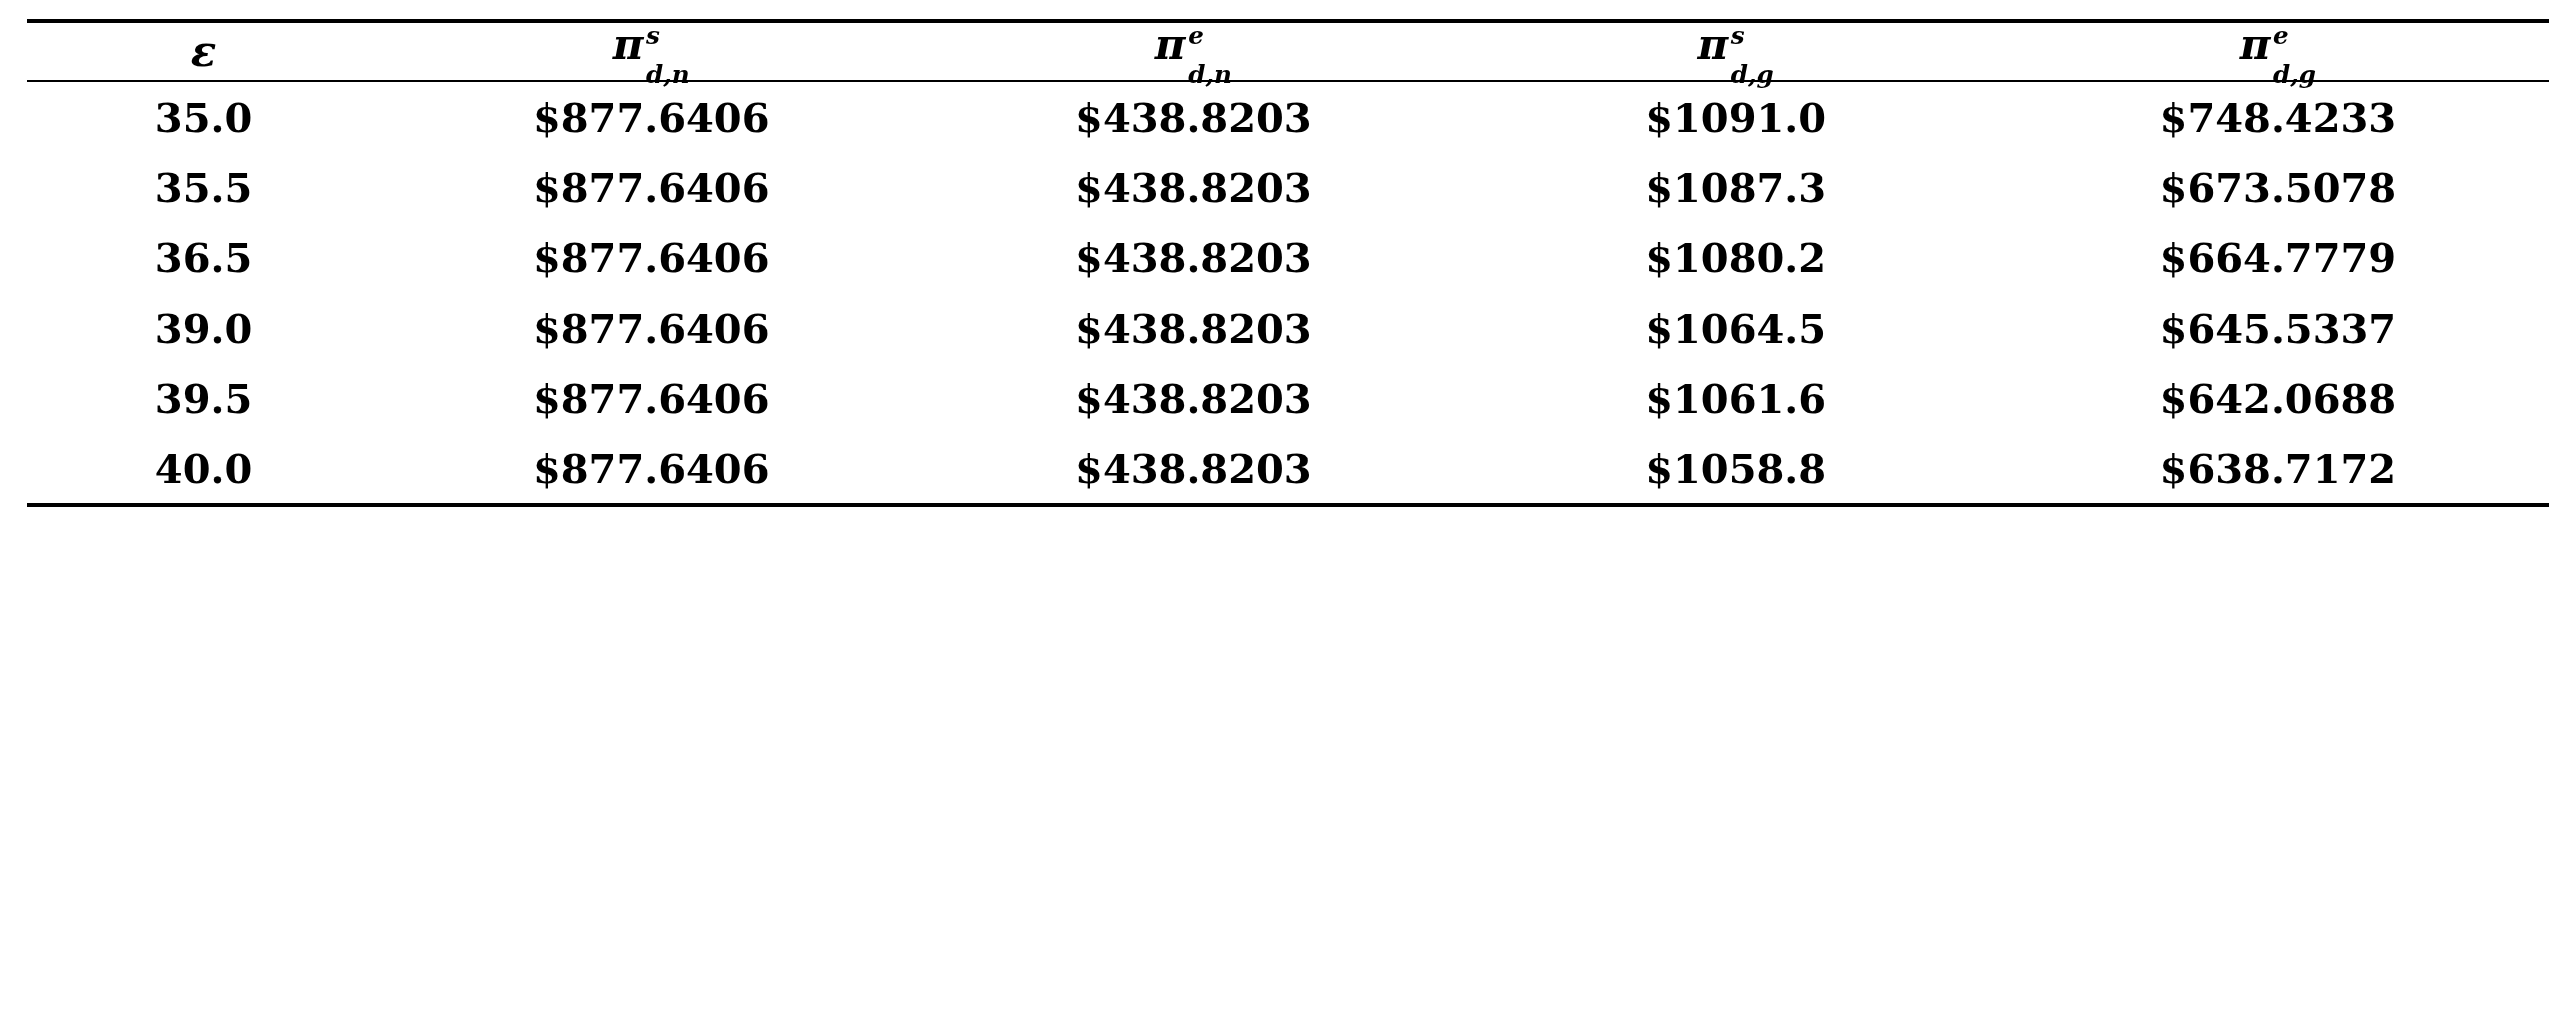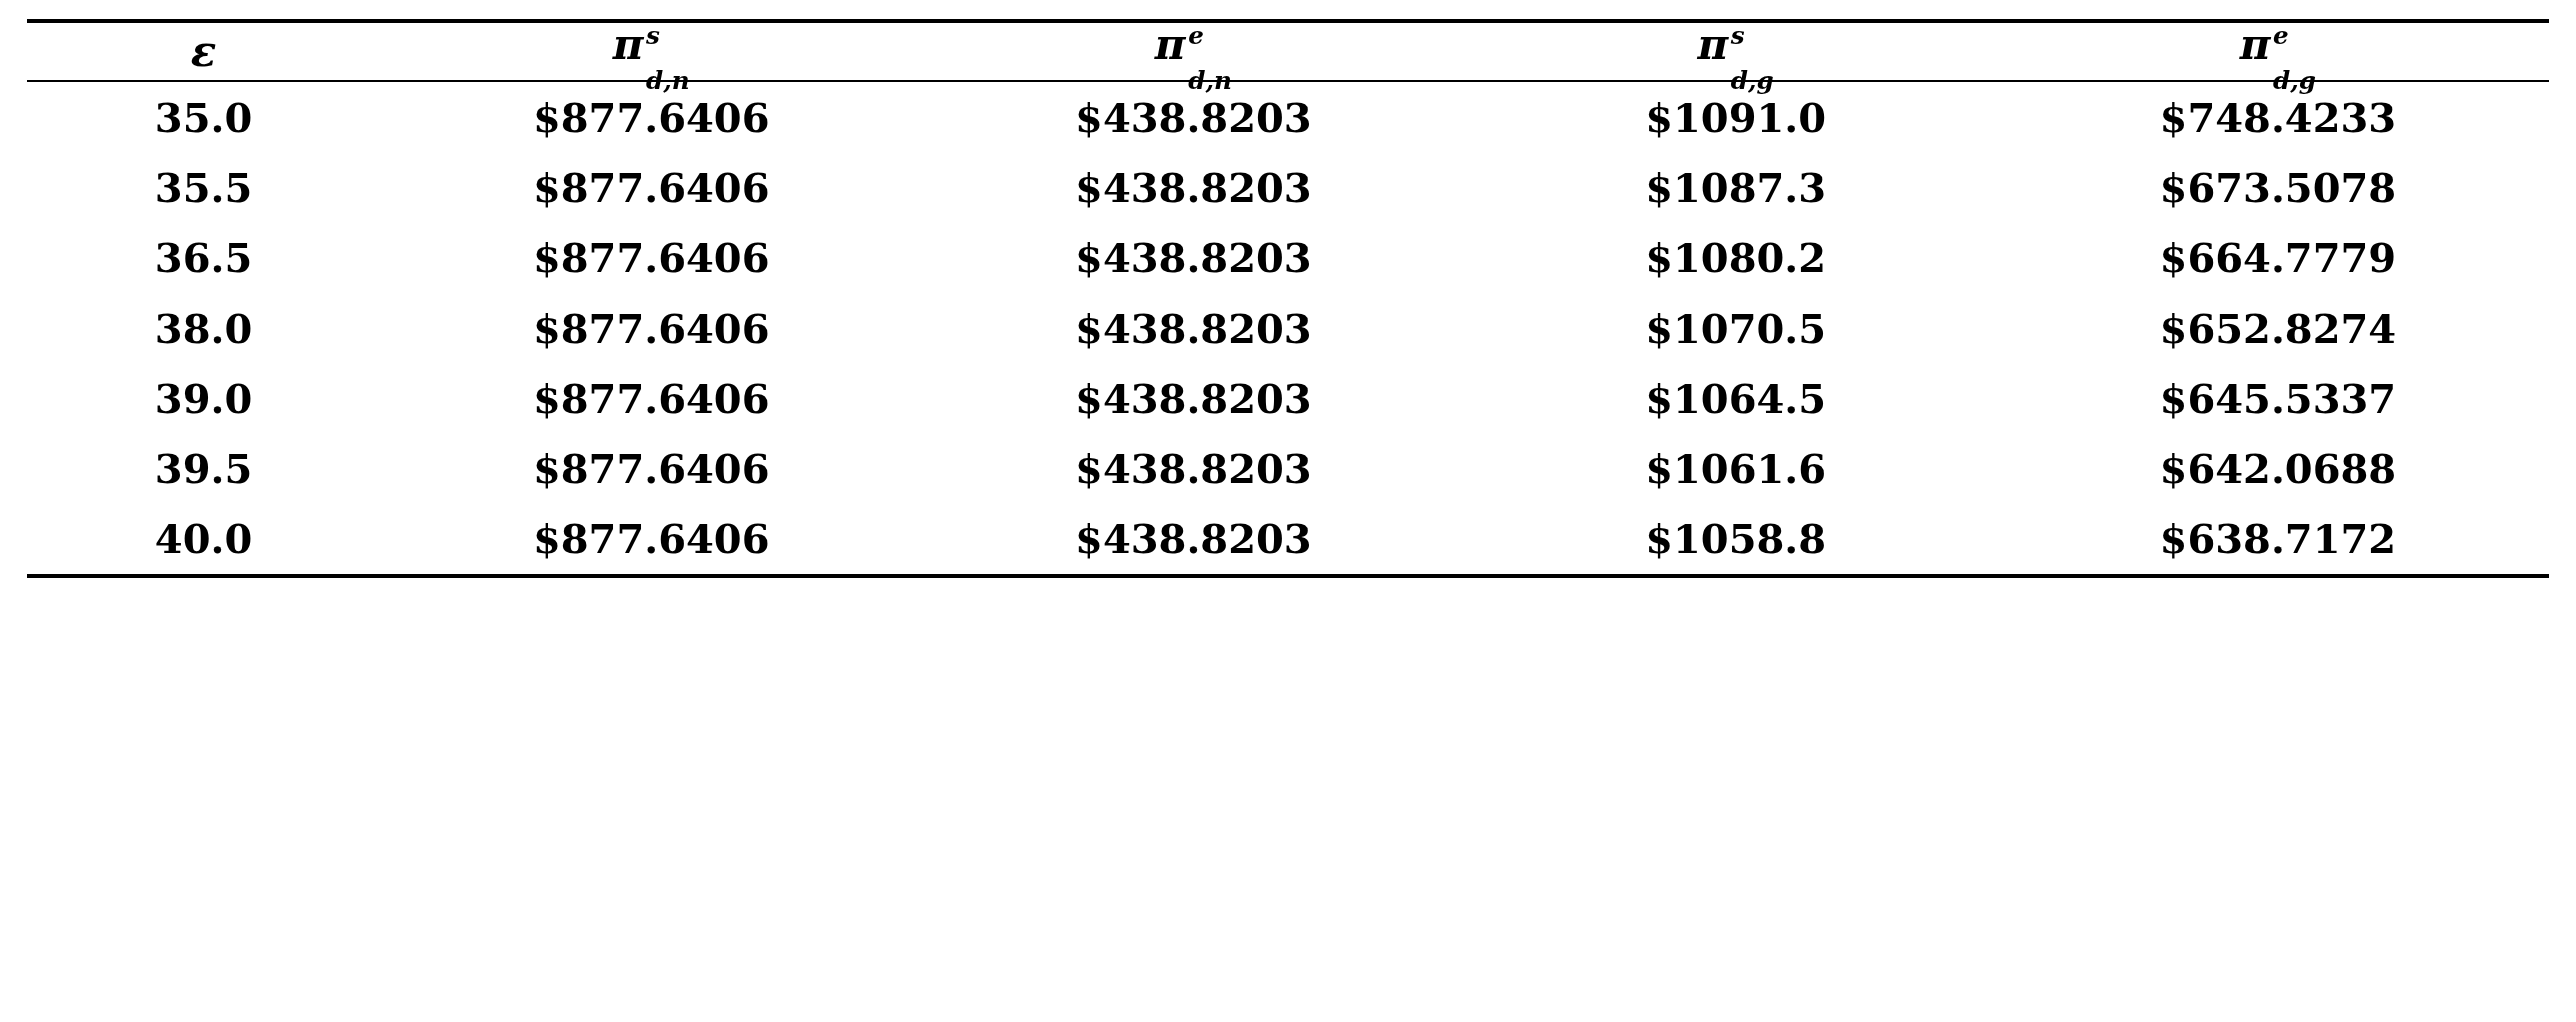--- a/index.html
+++ b/index.html
@@ -90,21 +90,21 @@
     line-height: 0.95;
     position: relative;
     top: -9.6px;
   }
   .math .sub {
     display: block;
     font-size: 24.6px;
     font-style: italic;
     line-height: 0.95;
     position: relative;
-    top: 12px;
+    top: 6px;
   }
 
   .col-eps { width: 14%; }
   .col-a { width: 21.5%; }
   .col-b { width: 21.5%; }
   .col-c { width: 21.5%; }
   .col-d { width: 21.5%; }
 </style>
 </head>
 <body>
@@ -168,27 +168,20 @@
         <td>$673.5078</td>
       </tr>
       <tr class="data-row">
         <td class="col-eps">36.5</td>
         <td>$877.6406</td>
         <td>$438.8203</td>
         <td>$1080.2</td>
         <td>$664.7779</td>
       </tr>
       <tr class="data-row">
-        <td class="col-eps">38.0</td>
-        <td>$877.6406</td>
-        <td>$438.8203</td>
-        <td>$1070.5</td>
-        <td>$652.8274</td>
-      </tr>
-      <tr class="data-row">
         <td class="col-eps">39.0</td>
         <td>$877.6406</td>
         <td>$438.8203</td>
         <td>$1064.5</td>
         <td>$645.5337</td>
       </tr>
       <tr class="data-row">
         <td class="col-eps">39.5</td>
         <td>$877.6406</td>
         <td>$438.8203</td>

